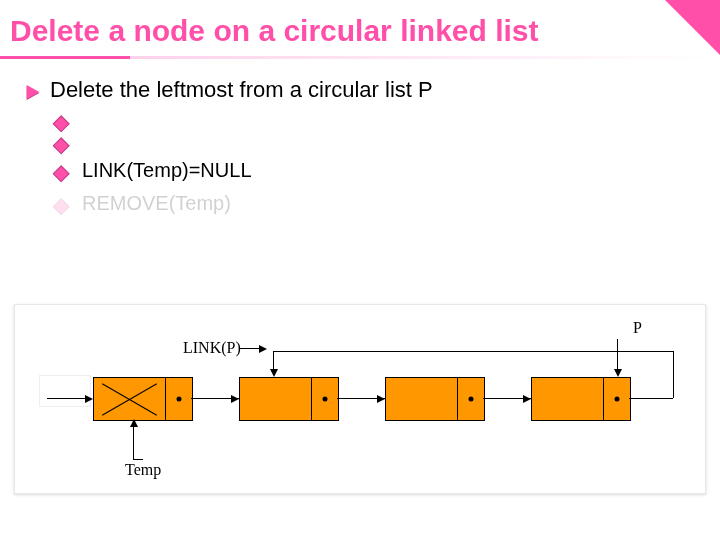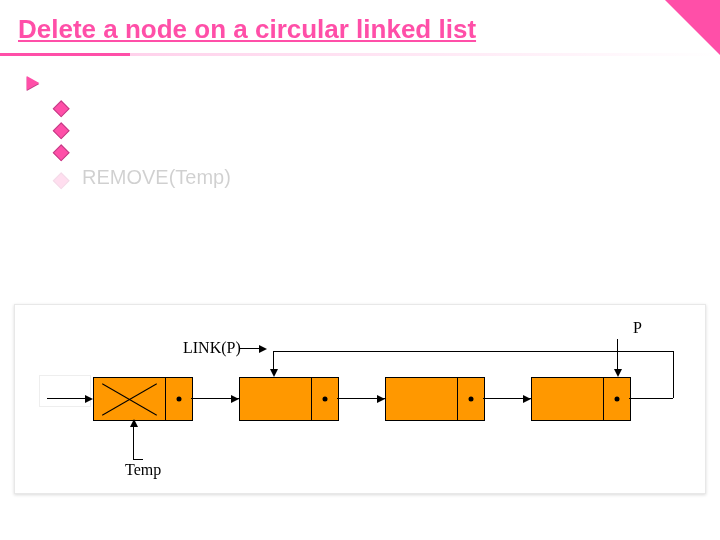--- a/index.html
+++ b/index.html
@@ -14,25 +14,24 @@
   .corner-accent {
     position: absolute;
     top: 0;
     right: 0;
     width: 0;
     height: 0;
     border-left: 55px solid transparent;
     border-top: 55px solid #ff4fa8;
   }
   .slide-title {
-    font-size: 26px;
+    font-size: 30px;
     font-weight: bold;
     color: #ff4fa8;
-    padding: 14px 18px 8px 18px;
-    text-decoration: underline;
+    padding: 14px 18px 8px 10px;
   }
   .title-underline {
     height: 3px;
     background: linear-gradient(to right, #ff4fa8 0%, #ff4fa8 18%, #ffd1eb 18%, #fff 100%);
     margin: 0 0 18px 0;
   }
   .content { padding: 0 26px 0 26px; color: #000; }
   .level1 {
     display: flex;
     align-items: baseline;
@@ -146,29 +145,31 @@
 <body>
 
 <div class="corner-accent"></div>
 
 <div class="slide-title">Delete a node on a circular linked list</div>
 <div class="title-underline"></div>
 
 <div class="content">
   <div class="level1">
     <span class="arrow-bullet arrow-lg"></span>
+    <span>Delete the leftmost from a circular list P</span>
   </div>
   <div class="level2">
     <span class="arrow-bullet diamond-sm"></span>
   </div>
   <div class="level2">
     <span class="arrow-bullet diamond-sm"></span>
   </div>
   <div class="level2">
     <span class="arrow-bullet diamond-sm"></span>
+    <span>LINK(Temp)=NULL</span>
   </div>
   <div class="level2 cutoff">
     <span class="arrow-bullet diamond-sm"></span>
     <span>REMOVE(Temp)</span>
   </div>
 </div>
 
 <div class="diagram-wrap">
   <div class="diagram">
 

